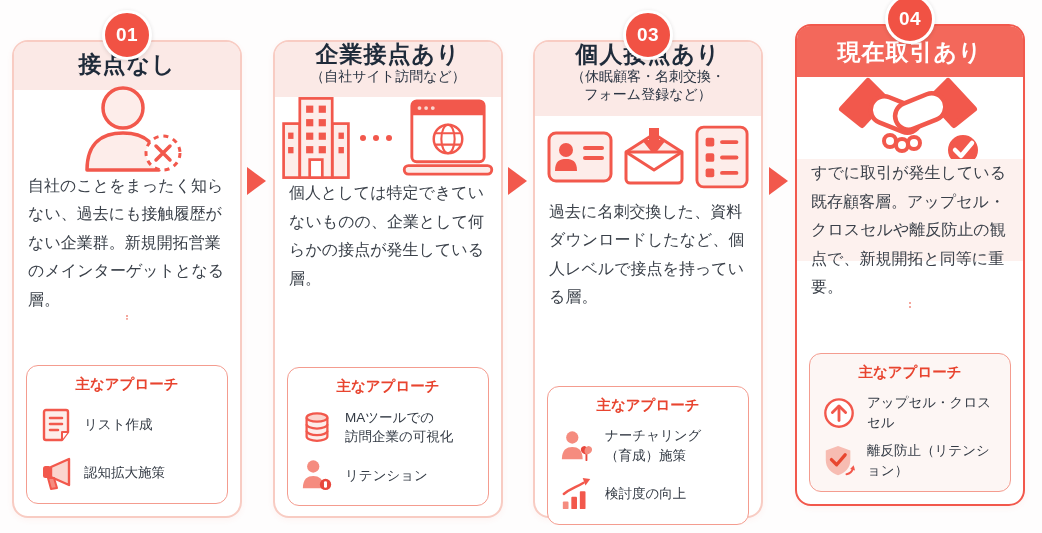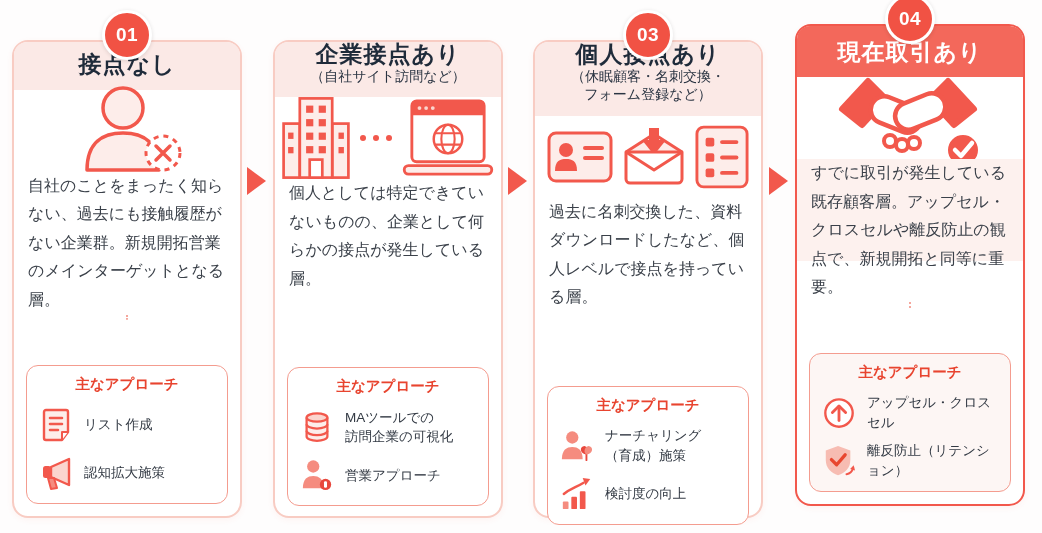--- a/index.html
+++ b/index.html
@@ -155,21 +155,21 @@
       </div>
       <div class="approach-item">
         <span class="ic">
           <svg width="34" height="36" viewBox="0 0 36 36">
             <circle cx="14" cy="9" r="6.5" fill="#F58C7F"></circle>
             <path d="M3,32 C3,22 8,19 14,19 C20,19 25,22 25,32 Z" fill="#F58C7F"></path>
             <circle cx="27" cy="28" r="6" fill="#E8473C"></circle>
             <rect x="25.4" y="24.5" width="3.2" height="7" rx="1.4" fill="#fff"></rect>
           </svg>
         </span>
-        <span class="approach-label">営業アプローチ</span>
+        <span class="approach-label">リテンション</span>
       </div>
     </div>
   </div>
 
   <div class="card card3">
     <div class="badge">03</div>
     <div class="card-header">
       <div class="card-title">個人接点あり</div>
       <div class="card-subtitle">（休眠顧客・名刺交換・
 フォーム登録など）</div>

